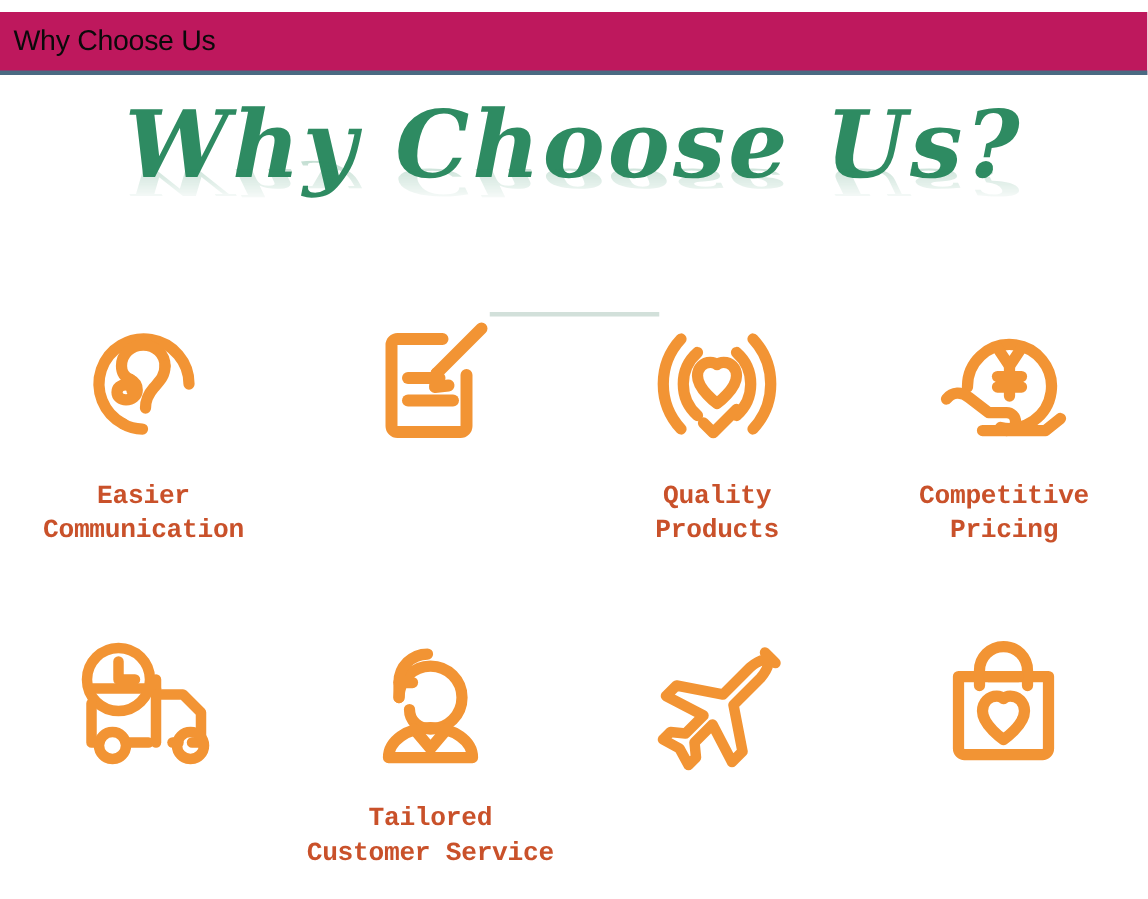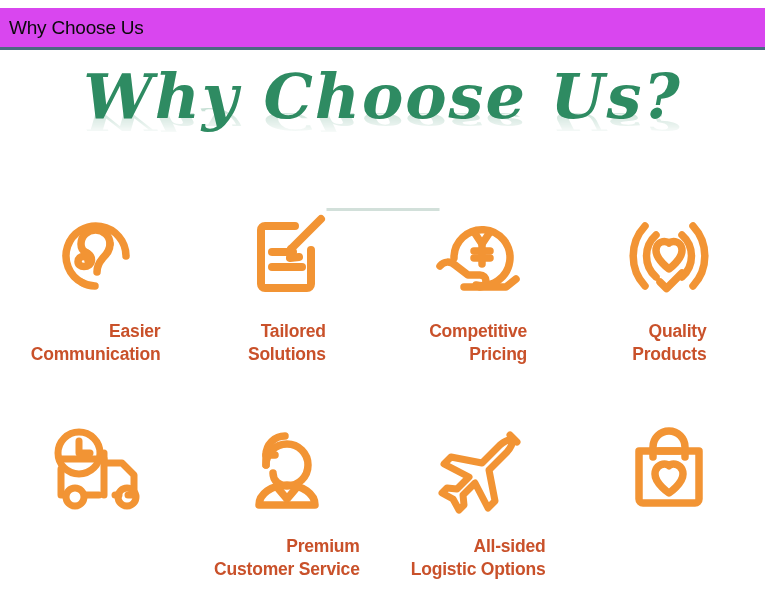--- a/index.html
+++ b/index.html
@@ -15,21 +15,21 @@
     position: relative;
   }
 
   
   .top-spacer {
     height: 8px;
     background: #ffffff;
   }
   .header-bar {
     height: 42px;
-    background: #d946ef;
+    background: #be185d;
     border-bottom: 3px solid #4A6A82;
     display: flex;
     align-items: center;
     box-sizing: border-box;
   }
   .header-title {
     font-size: 19px;
     color: #0a0a0a;
     padding-left: 9px;
     letter-spacing: -0.2px;
@@ -101,26 +101,26 @@
     align-items: center;
   }
   .icon-wrap {
     height: 120px;
     display: flex;
     align-items: center;
     justify-content: center;
   }
   .cell-label {
     margin-top: 4px;
-    text-align: right;
+    text-align: center;
     font-size: 17.5px;
     font-weight: bold;
     line-height: 1.32;
     color: #C9512A;
-    font-family: Liberation Sans, sans-serif;
+    font-family: Liberation Mono, monospace;
     white-space: pre-line;
     letter-spacing: -0.2px;
   }
   svg { display: block; }
 </style>
 </head>
 <body>
 
 <div class="top-spacer"></div>
 
@@ -153,53 +153,51 @@
   <div class="cell">
     <div class="icon-wrap">
       <svg width="104" height="104" viewBox="0 0 104 104" fill="none" stroke="#F29434" stroke-width="8" stroke-linecap="round" stroke-linejoin="round">
         <path d="M76 46v34a4 4 0 0 1-4 4H30a4 4 0 0 1-4-4V26a4 4 0 0 1 4-4h30"></path>
         <path d="M37 48h21"></path>
         <path d="M37 63h30"></path>
         <path d="M56 45 86 15"></path>
         <path d="M56 45l-1 9 9-1"></path>
       </svg>
     </div>
-    <div class="cell-label">Tailored
-Solutions</div>
+  </div>
+
+  <div class="cell">
+    <div class="icon-wrap">
+      <svg width="104" height="104" viewBox="0 0 104 104" fill="none" stroke="#F29434" stroke-width="7.5" stroke-linecap="round" stroke-linejoin="round">
+        <path d="M28 22a44 44 0 0 0 0 60"></path>
+        <path d="M76 22a44 44 0 0 1 0 60"></path>
+        <path d="M39 31a28 28 0 0 0 0 42"></path>
+        <path d="M65 31a28 28 0 0 1 0 42"></path>
+        <path d="M52 65s-13-9.5-13-18.5C39 41 43 37.5 47.5 37.5c2.8 0 4.5 1.6 4.5 1.6s1.7-1.6 4.5-1.6C61 37.5 65 41 65 46.5 65 55.5 52 65 52 65z"></path>
+        <path d="M43 78l6.5 6.5L65 69"></path>
+      </svg>
+    </div>
+    <div class="cell-label">Quality
+Products</div>
   </div>
 
   <div class="cell">
     <div class="icon-wrap">
       <svg width="104" height="104" viewBox="0 0 104 104" fill="none" stroke="#F29434" stroke-width="7.5" stroke-linecap="round" stroke-linejoin="round">
         <path d="M28 54a28 28 0 1 1 22 27"></path>
         <path d="M48 28l8 12 8-12"></path>
         <path d="M56 40v20"></path>
         <path d="M48 47h16"></path>
         <path d="M48 54h16"></path>
         <path d="M14 62c4-5 10-5 15-1l13 10h12a6 6 0 0 1 0 12H38"></path>
         <path d="M54 83h26l10-8"></path>
       </svg>
     </div>
     <div class="cell-label">Competitive
 Pricing</div>
-  </div>
-
-  <div class="cell">
-    <div class="icon-wrap">
-      <svg width="104" height="104" viewBox="0 0 104 104" fill="none" stroke="#F29434" stroke-width="7.5" stroke-linecap="round" stroke-linejoin="round">
-        <path d="M28 22a44 44 0 0 0 0 60"></path>
-        <path d="M76 22a44 44 0 0 1 0 60"></path>
-        <path d="M39 31a28 28 0 0 0 0 42"></path>
-        <path d="M65 31a28 28 0 0 1 0 42"></path>
-        <path d="M52 65s-13-9.5-13-18.5C39 41 43 37.5 47.5 37.5c2.8 0 4.5 1.6 4.5 1.6s1.7-1.6 4.5-1.6C61 37.5 65 41 65 46.5 65 55.5 52 65 52 65z"></path>
-        <path d="M43 78l6.5 6.5L65 69"></path>
-      </svg>
-    </div>
-    <div class="cell-label">Quality
-Products</div>
   </div>
 
   <div class="cell">
     <div class="icon-wrap">
       <svg width="110" height="104" viewBox="0 0 110 104" fill="none" stroke="#F29434" stroke-width="7" stroke-linecap="round" stroke-linejoin="round">
         <circle cx="38" cy="34" r="21"></circle>
         <path d="M38 22v12h11"></path>
         <path d="M20 50v26h4"></path>
         <path d="M44 76h14"></path>
         <path d="M63 40H20"></path>
@@ -215,32 +213,30 @@
   <div class="cell">
     <div class="icon-wrap">
       <svg width="104" height="104" viewBox="0 0 104 104" fill="none" stroke="#F29434" stroke-width="7.5" stroke-linecap="round" stroke-linejoin="round">
         <path d="M31 46a21 21 0 1 1 21 21c-8 0-14-5.5-14-13"></path>
         <path d="M31 46V36a19 19 0 0 1 19-19"></path>
         <path d="M31 36h9"></path>
         <path d="M24 86c0-11 12.5-20 28-20s28 9 28 20z"></path>
         <path d="M41 67l11 13 11-13"></path>
       </svg>
     </div>
-    <div class="cell-label">Premium
+    <div class="cell-label">Tailored
 Customer Service</div>
   </div>
 
   <div class="cell">
     <div class="icon-wrap">
       <svg width="104" height="104" viewBox="0 0 104 104" fill="none" stroke="#F29434" stroke-width="7" stroke-linecap="round" stroke-linejoin="round">
         <path d="M84 16c4 4 3 10-3 17L63 51l6 31-7 7-13-25-12 12 1 10-5 5-6-11-11-6 5-5 10 1 12-12-25-13 7-7 31 6 18-18c7-6 13-7 17-3z"></path>
       </svg>
     </div>
-    <div class="cell-label">All-sided
-Logistic Options</div>
   </div>
 
   <div class="cell">
     <div class="icon-wrap">
       <svg width="104" height="104" viewBox="0 0 104 104" fill="none" stroke="#F29434" stroke-width="7.5" stroke-linecap="round" stroke-linejoin="round">
         <path d="M22 32h60v48a4 4 0 0 1-4 4H26a4 4 0 0 1-4-4z"></path>
         <path d="M36 38V28a16 16 0 0 1 32 0v10"></path>
         <path d="M42 32h20"></path>
         <path d="M52 74s-14-9.5-14-19c0-6 4.5-10 9.5-10 2.9 0 4.5 1.8 4.5 1.8s1.6-1.8 4.5-1.8c5 0 9.5 4 9.5 10 0 9.5-14 19-14 19z"></path>
       </svg>

